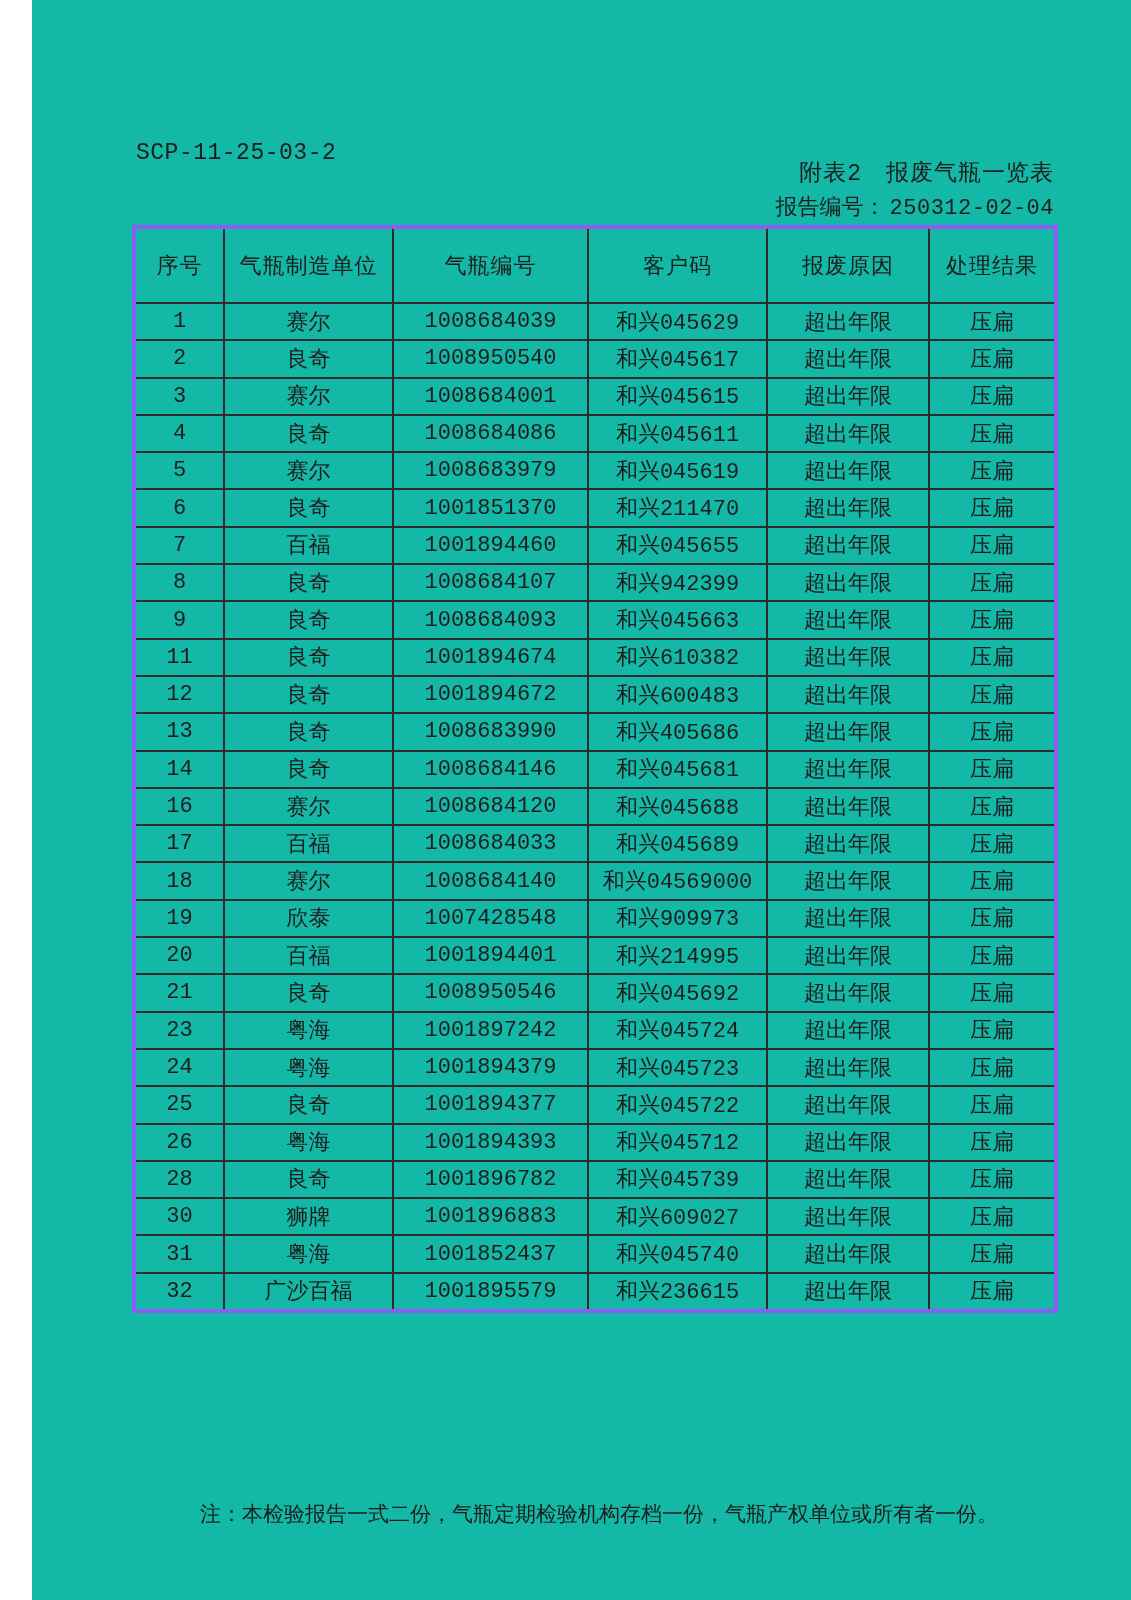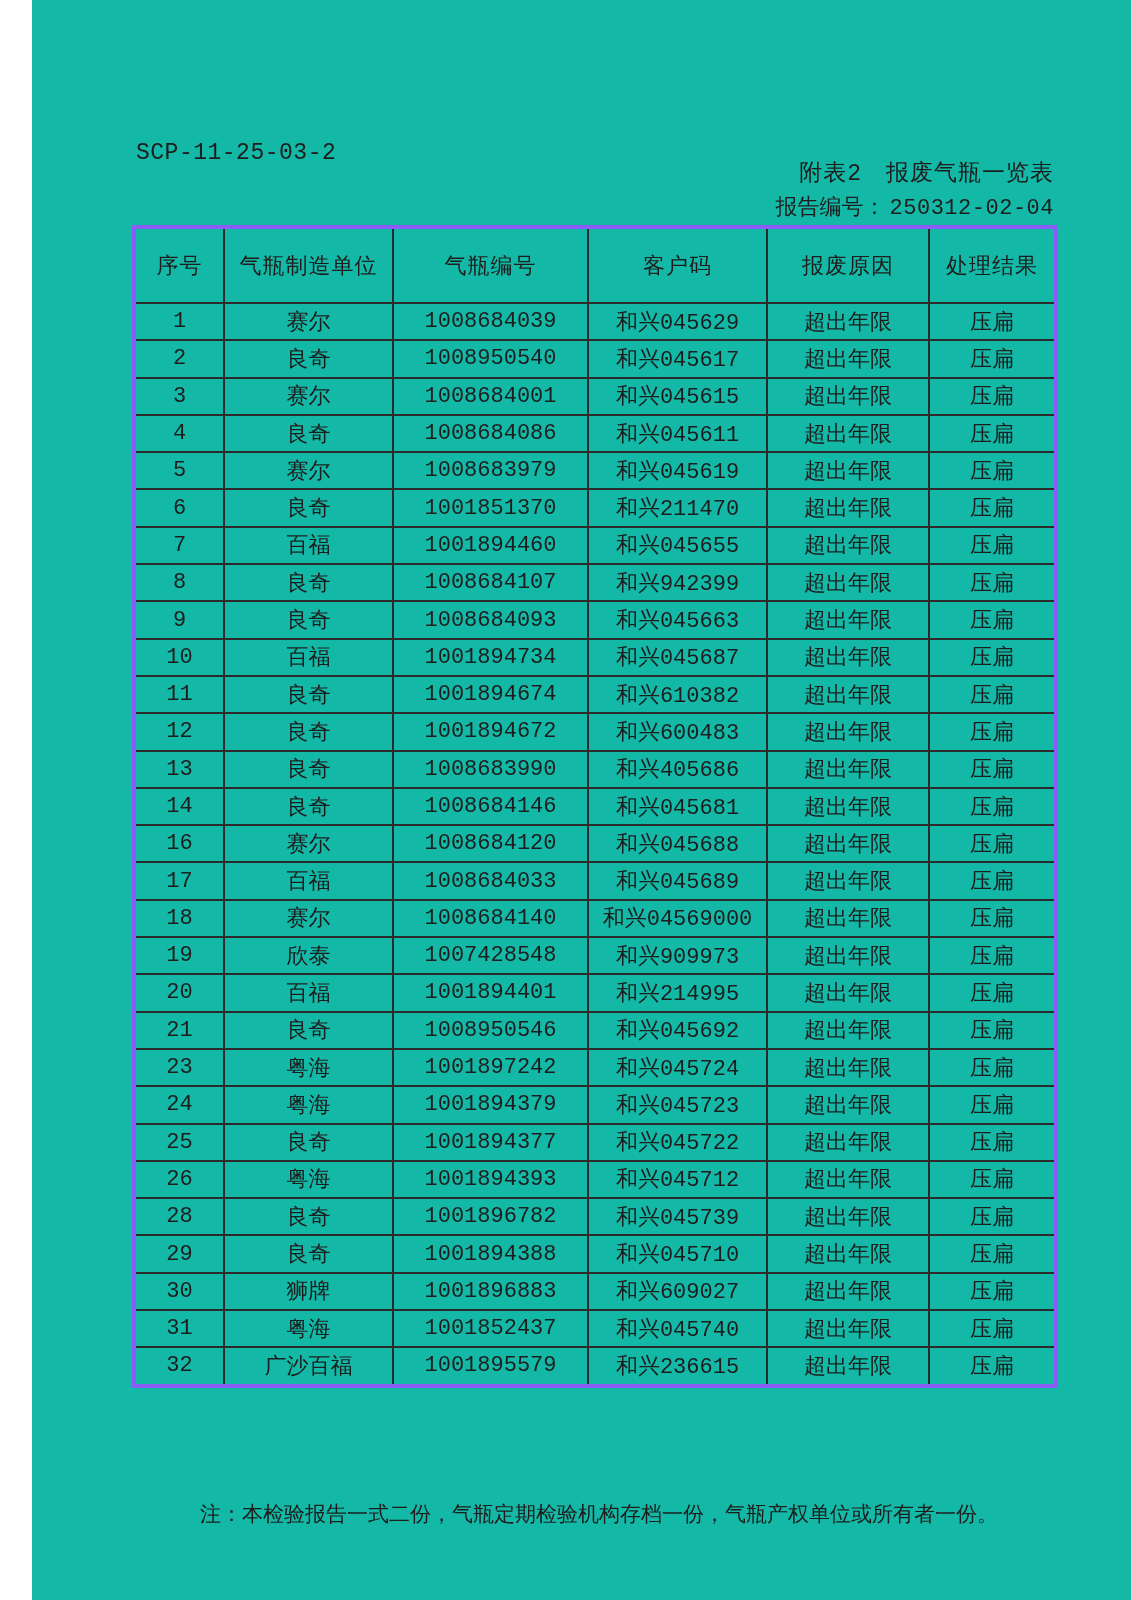--- a/index.html
+++ b/index.html
@@ -191,28 +191,20 @@
         </tr>
         <tr>
           <td>9</td>
           <td>良奇</td>
           <td>1008684093</td>
           <td>和兴045663</td>
           <td>超出年限</td>
           <td>压扁</td>
         </tr>
         <tr>
-          <td>10</td>
-          <td>百福</td>
-          <td>1001894734</td>
-          <td>和兴045687</td>
-          <td>超出年限</td>
-          <td>压扁</td>
-        </tr>
-        <tr>
           <td>11</td>
           <td>良奇</td>
           <td>1001894674</td>
           <td>和兴610382</td>
           <td>超出年限</td>
           <td>压扁</td>
         </tr>
         <tr>
           <td>12</td>
           <td>良奇</td>
@@ -319,28 +311,20 @@
         </tr>
         <tr>
           <td>28</td>
           <td>良奇</td>
           <td>1001896782</td>
           <td>和兴045739</td>
           <td>超出年限</td>
           <td>压扁</td>
         </tr>
         <tr>
-          <td>29</td>
-          <td>良奇</td>
-          <td>1001894388</td>
-          <td>和兴045710</td>
-          <td>超出年限</td>
-          <td>压扁</td>
-        </tr>
-        <tr>
           <td>30</td>
           <td>狮牌</td>
           <td>1001896883</td>
           <td>和兴609027</td>
           <td>超出年限</td>
           <td>压扁</td>
         </tr>
         <tr>
           <td>31</td>
           <td>粤海</td>

